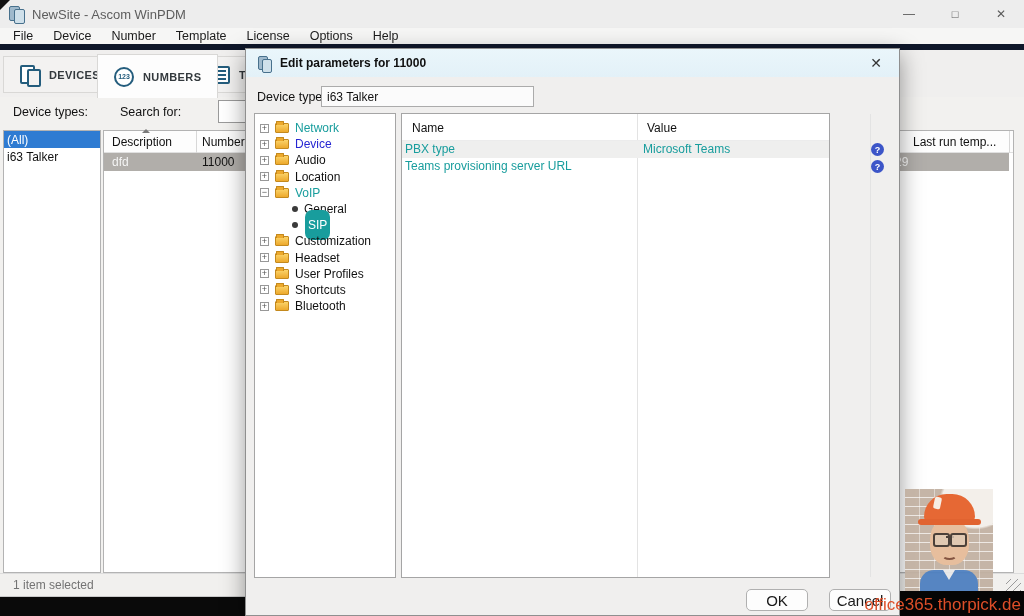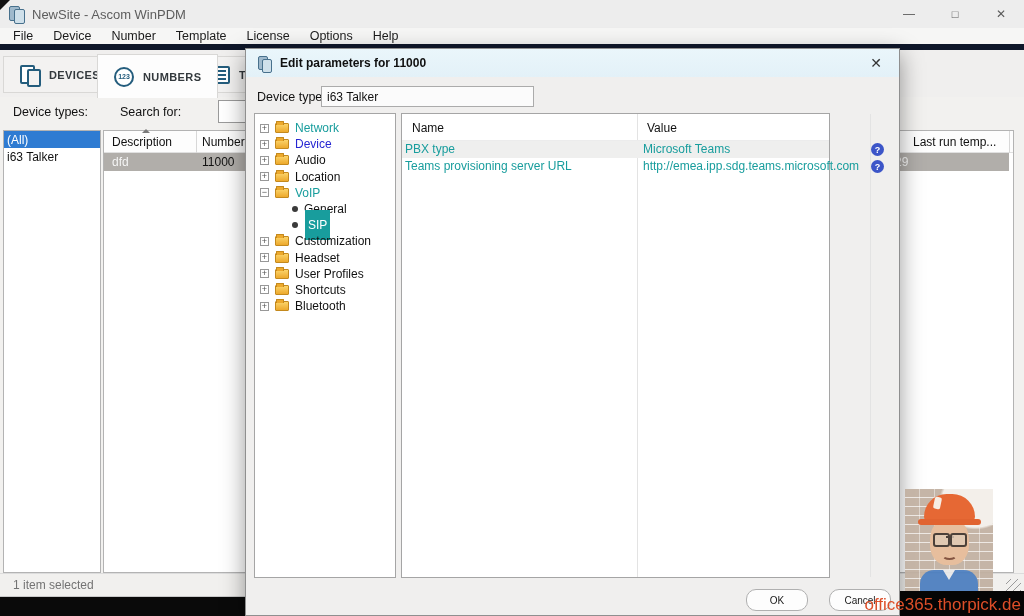--- a/index.html
+++ b/index.html
@@ -67,32 +67,32 @@
   .tree-panel { position:absolute; left:8px; top:64px; width:142px; height:465px; background:#fff; border:1px solid #a5a5a5; padding-top:6px; overflow:hidden; }
   .tree-row { height:16.2px; display:flex; align-items:center; padding-left:5px; }
   .expander { width:9px; height:9px; border:1px solid #989898; background:#fff; font-size:9px; line-height:6px; text-align:center; color:#555; flex:none; }
   .folder { position:relative; width:14px; height:10px; margin-left:6px; background:linear-gradient(#fbd46a,#eda92c); border:1px solid #c4891d; border-radius:1px; flex:none; }
   .folder::before { content:""; position:absolute; left:0; top:-3px; width:6px; height:3px; background:#eda92c; border:1px solid #c4891d; border-bottom:none; border-radius:1px 1px 0 0; }
   .tree-label { margin-left:6px; font-size:12px; color:#111; white-space:nowrap; }
   .t-teal { color:#189d9d; }
   .t-blue { color:#2626d2; }
   .tree-row.child { padding-left:37px; }
   .bullet { width:6px; height:6px; border-radius:50%; background:#3a3a3a; flex:none; }
-  .tree-label.selected { background:#189d9d; color:#fff; padding:8px 3px; margin-left:7px; }
+  .tree-label.selected { background:#189d9d; color:#fff; padding:8px 3px; margin-left:7px;border-radius:7px; }
 
   .params-panel { position:absolute; left:155px; top:64px; width:429px; height:465px; background:#fff; border:1px solid #a5a5a5; }
   .pp-colsep { position:absolute; top:0; width:1px; height:100%; background:#e3e3e3; }
   .pp-header { position:absolute; left:0; top:0; width:100%; height:27px; border-bottom:1px solid #ececec; }
   .pp-h-cell { position:absolute; top:7px; font-size:12px; color:#111; }
   .pp-row { position:absolute; left:0; width:100%; height:17px; }
   .pp-row.alt { background:#efefee; }
   .pp-cell { position:absolute; top:1px; font-size:12px; color:#189d9d; white-space:nowrap; }
   .help-badge { position:absolute; left:469px; top:2px; width:13px; height:13px; border-radius:50%; background:#3c55c8; color:#fff; font-size:9px; font-weight:bold; display:flex; align-items:center; justify-content:center; }
 
-  .dlg-btn { position:absolute; top:540px; height:22px; background:#fdfdfd; border:1px solid #b0b0b0; border-radius:10px; font-size:10px; color:#1a1a1a; display:flex; align-items:center; justify-content:center; }
+  .dlg-btn { position:absolute; top:540px; height:22px; background:#fdfdfd; border:1px solid #b0b0b0; border-radius:5px; font-size:15px; color:#1a1a1a; display:flex; align-items:center; justify-content:center; }
   .btn-ok { left:500px; width:62px; }
   .btn-cancel { left:583px; width:62px; }
 
   
   .webcam { position:absolute; left:905px; top:489px; width:88px; height:106px; overflow:hidden; z-index:30; opacity:.94;
      background:
        radial-gradient(60px 50px at 80% 10%, #f3efe9 0 55%, transparent 60%),
        repeating-linear-gradient(#0000 0 8px, #ffffffb0 8px 9px),
        repeating-linear-gradient(90deg, #0000 0 14px, #ffffff70 14px 15px),
        #c2b1a2; }
@@ -264,21 +264,20 @@
         <span class="pp-h-cell" style="left:10px;">Name</span>
         <span class="pp-h-cell" style="left:245px;">Value</span>
       </div>
       <div class="pp-row alt" style="top:27px;">
         <span class="pp-cell" style="left:3px;">PBX type</span>
         <span class="pp-cell" style="left:241px;">Microsoft Teams</span>
         <span class="help-badge">?</span>
       </div>
       <div class="pp-row" style="top:44px;">
         <span class="pp-cell" style="left:3px;">Teams provisioning server URL</span>
-        <span class="pp-cell" style="left:241px;">http://emea.ipp.sdg.teams.microsoft.com</span>
         <span class="help-badge">?</span>
       </div>
     </div>
 
     <div class="dlg-btn btn-ok">OK</div>
     <div class="dlg-btn btn-cancel">Cancel</div>
   </div>
 
   <div class="webcam">
     <span class="shirt"></span>

